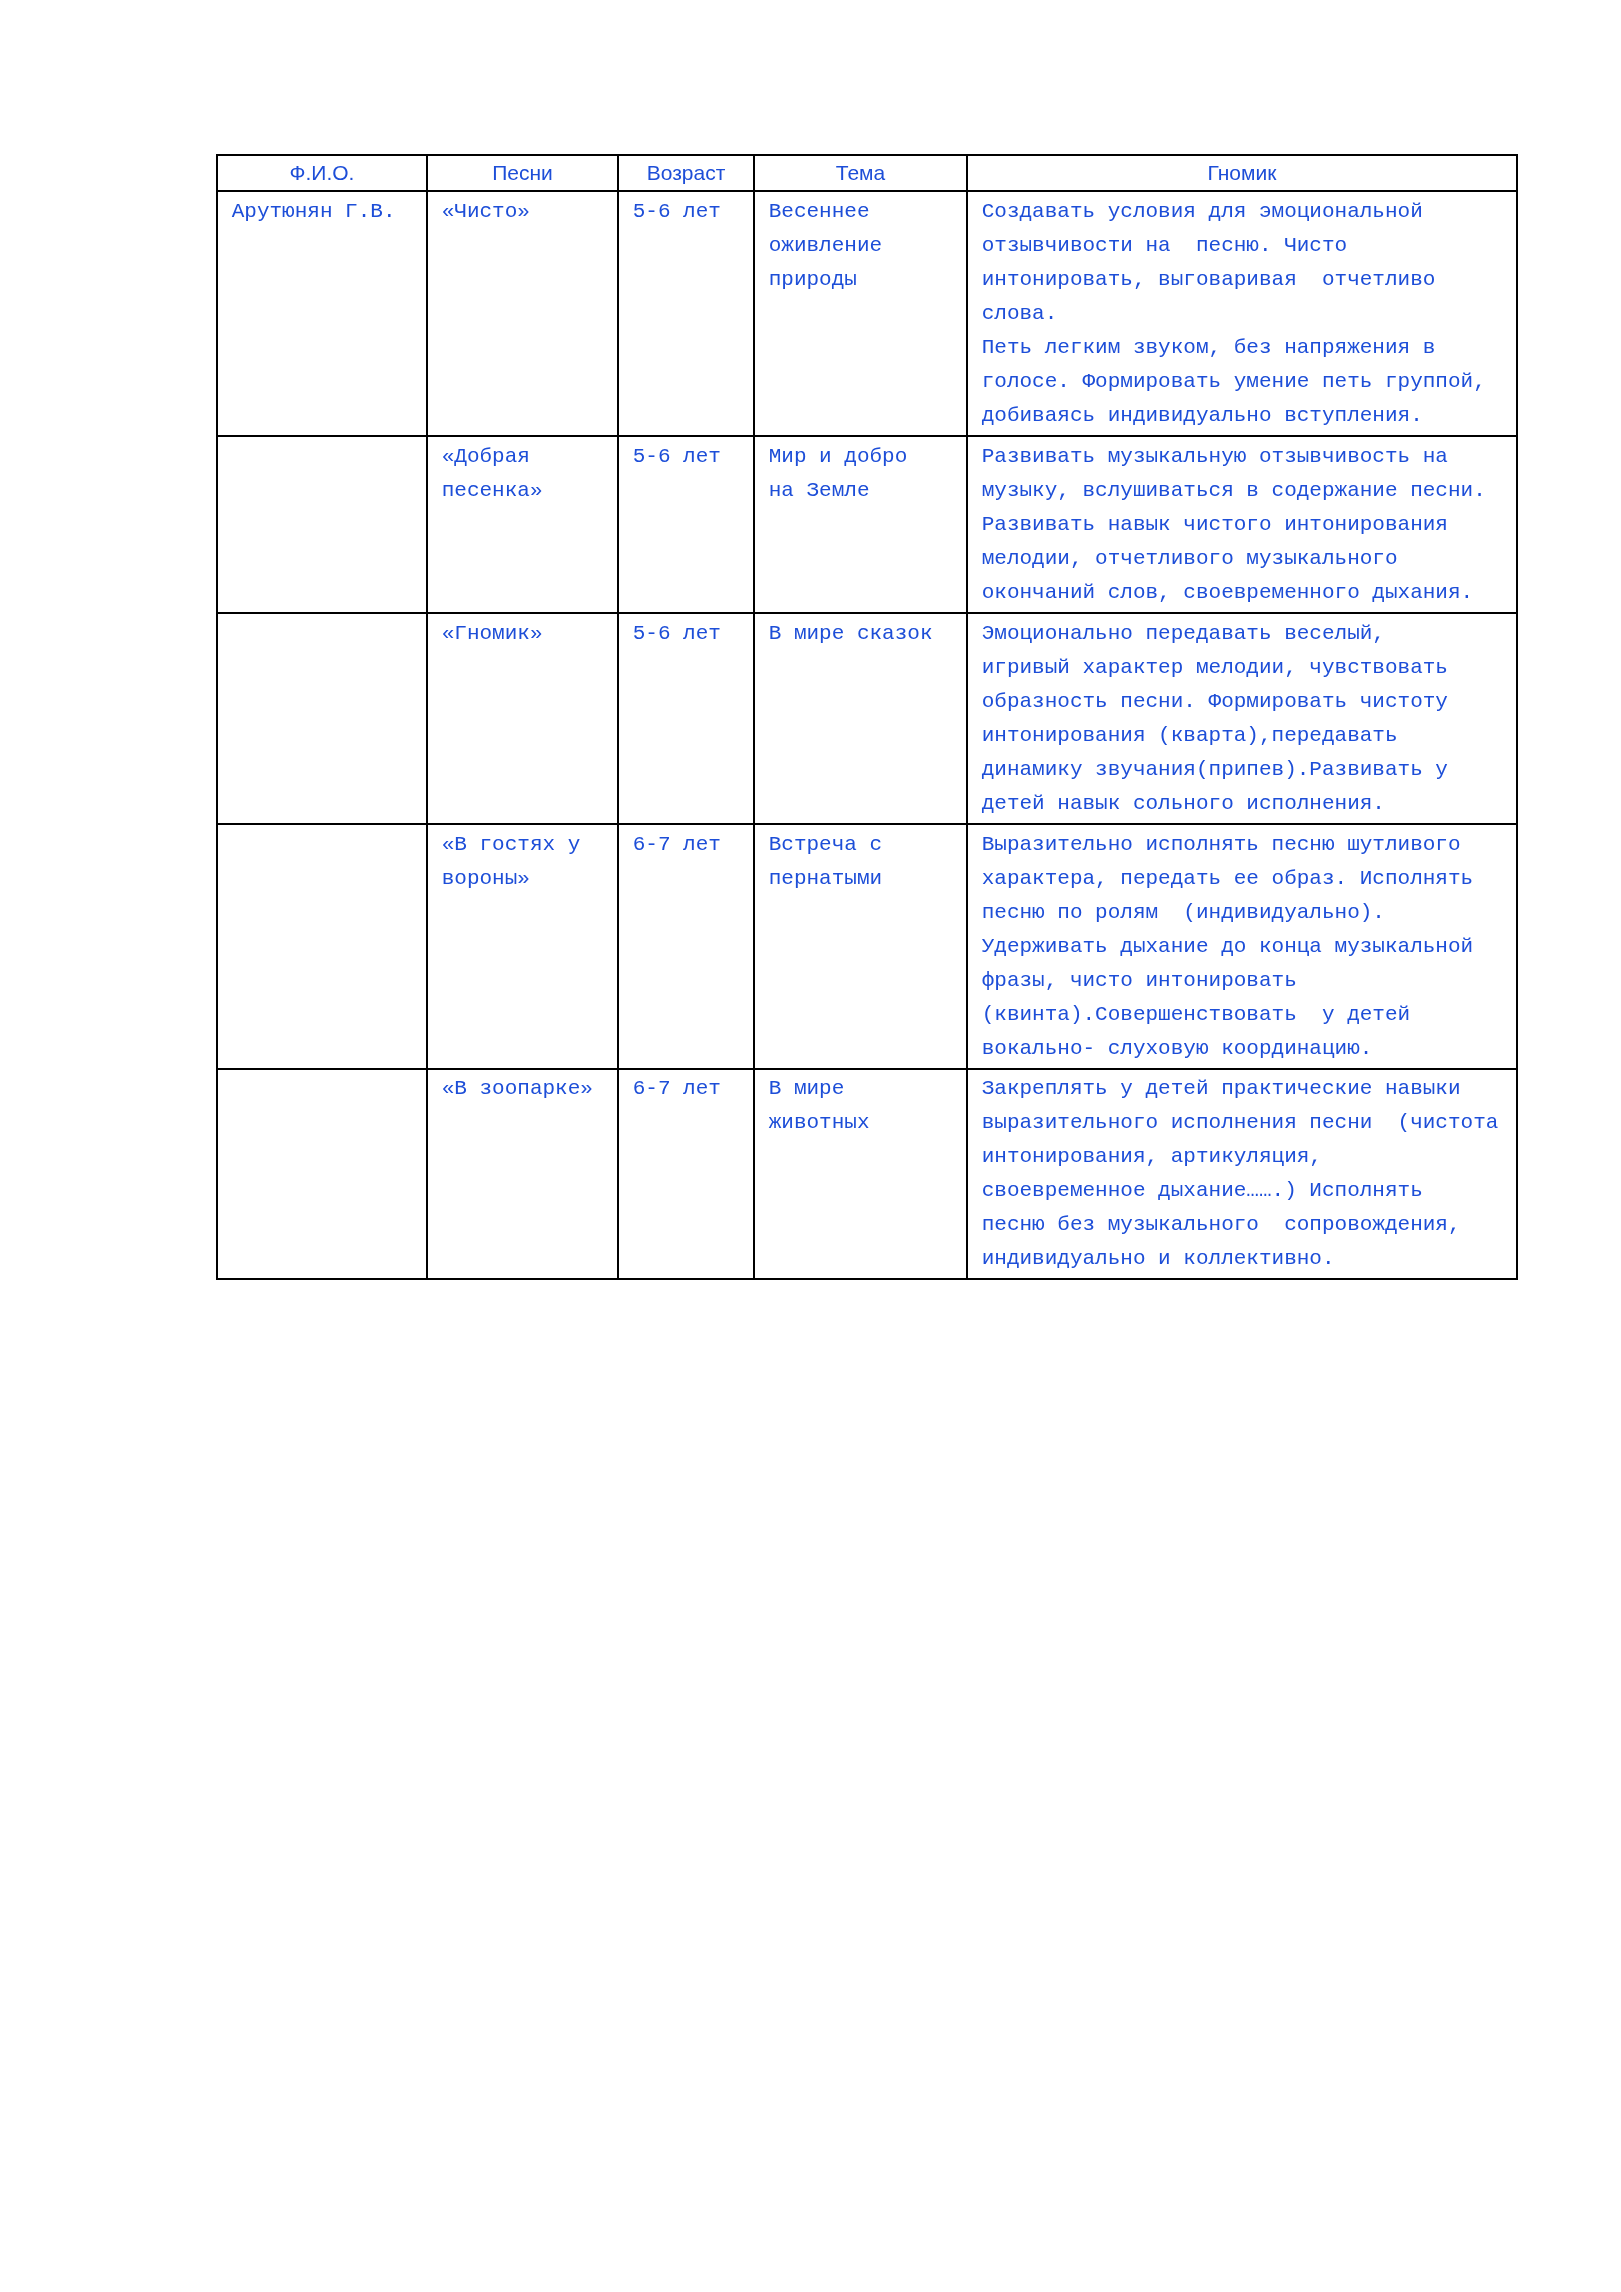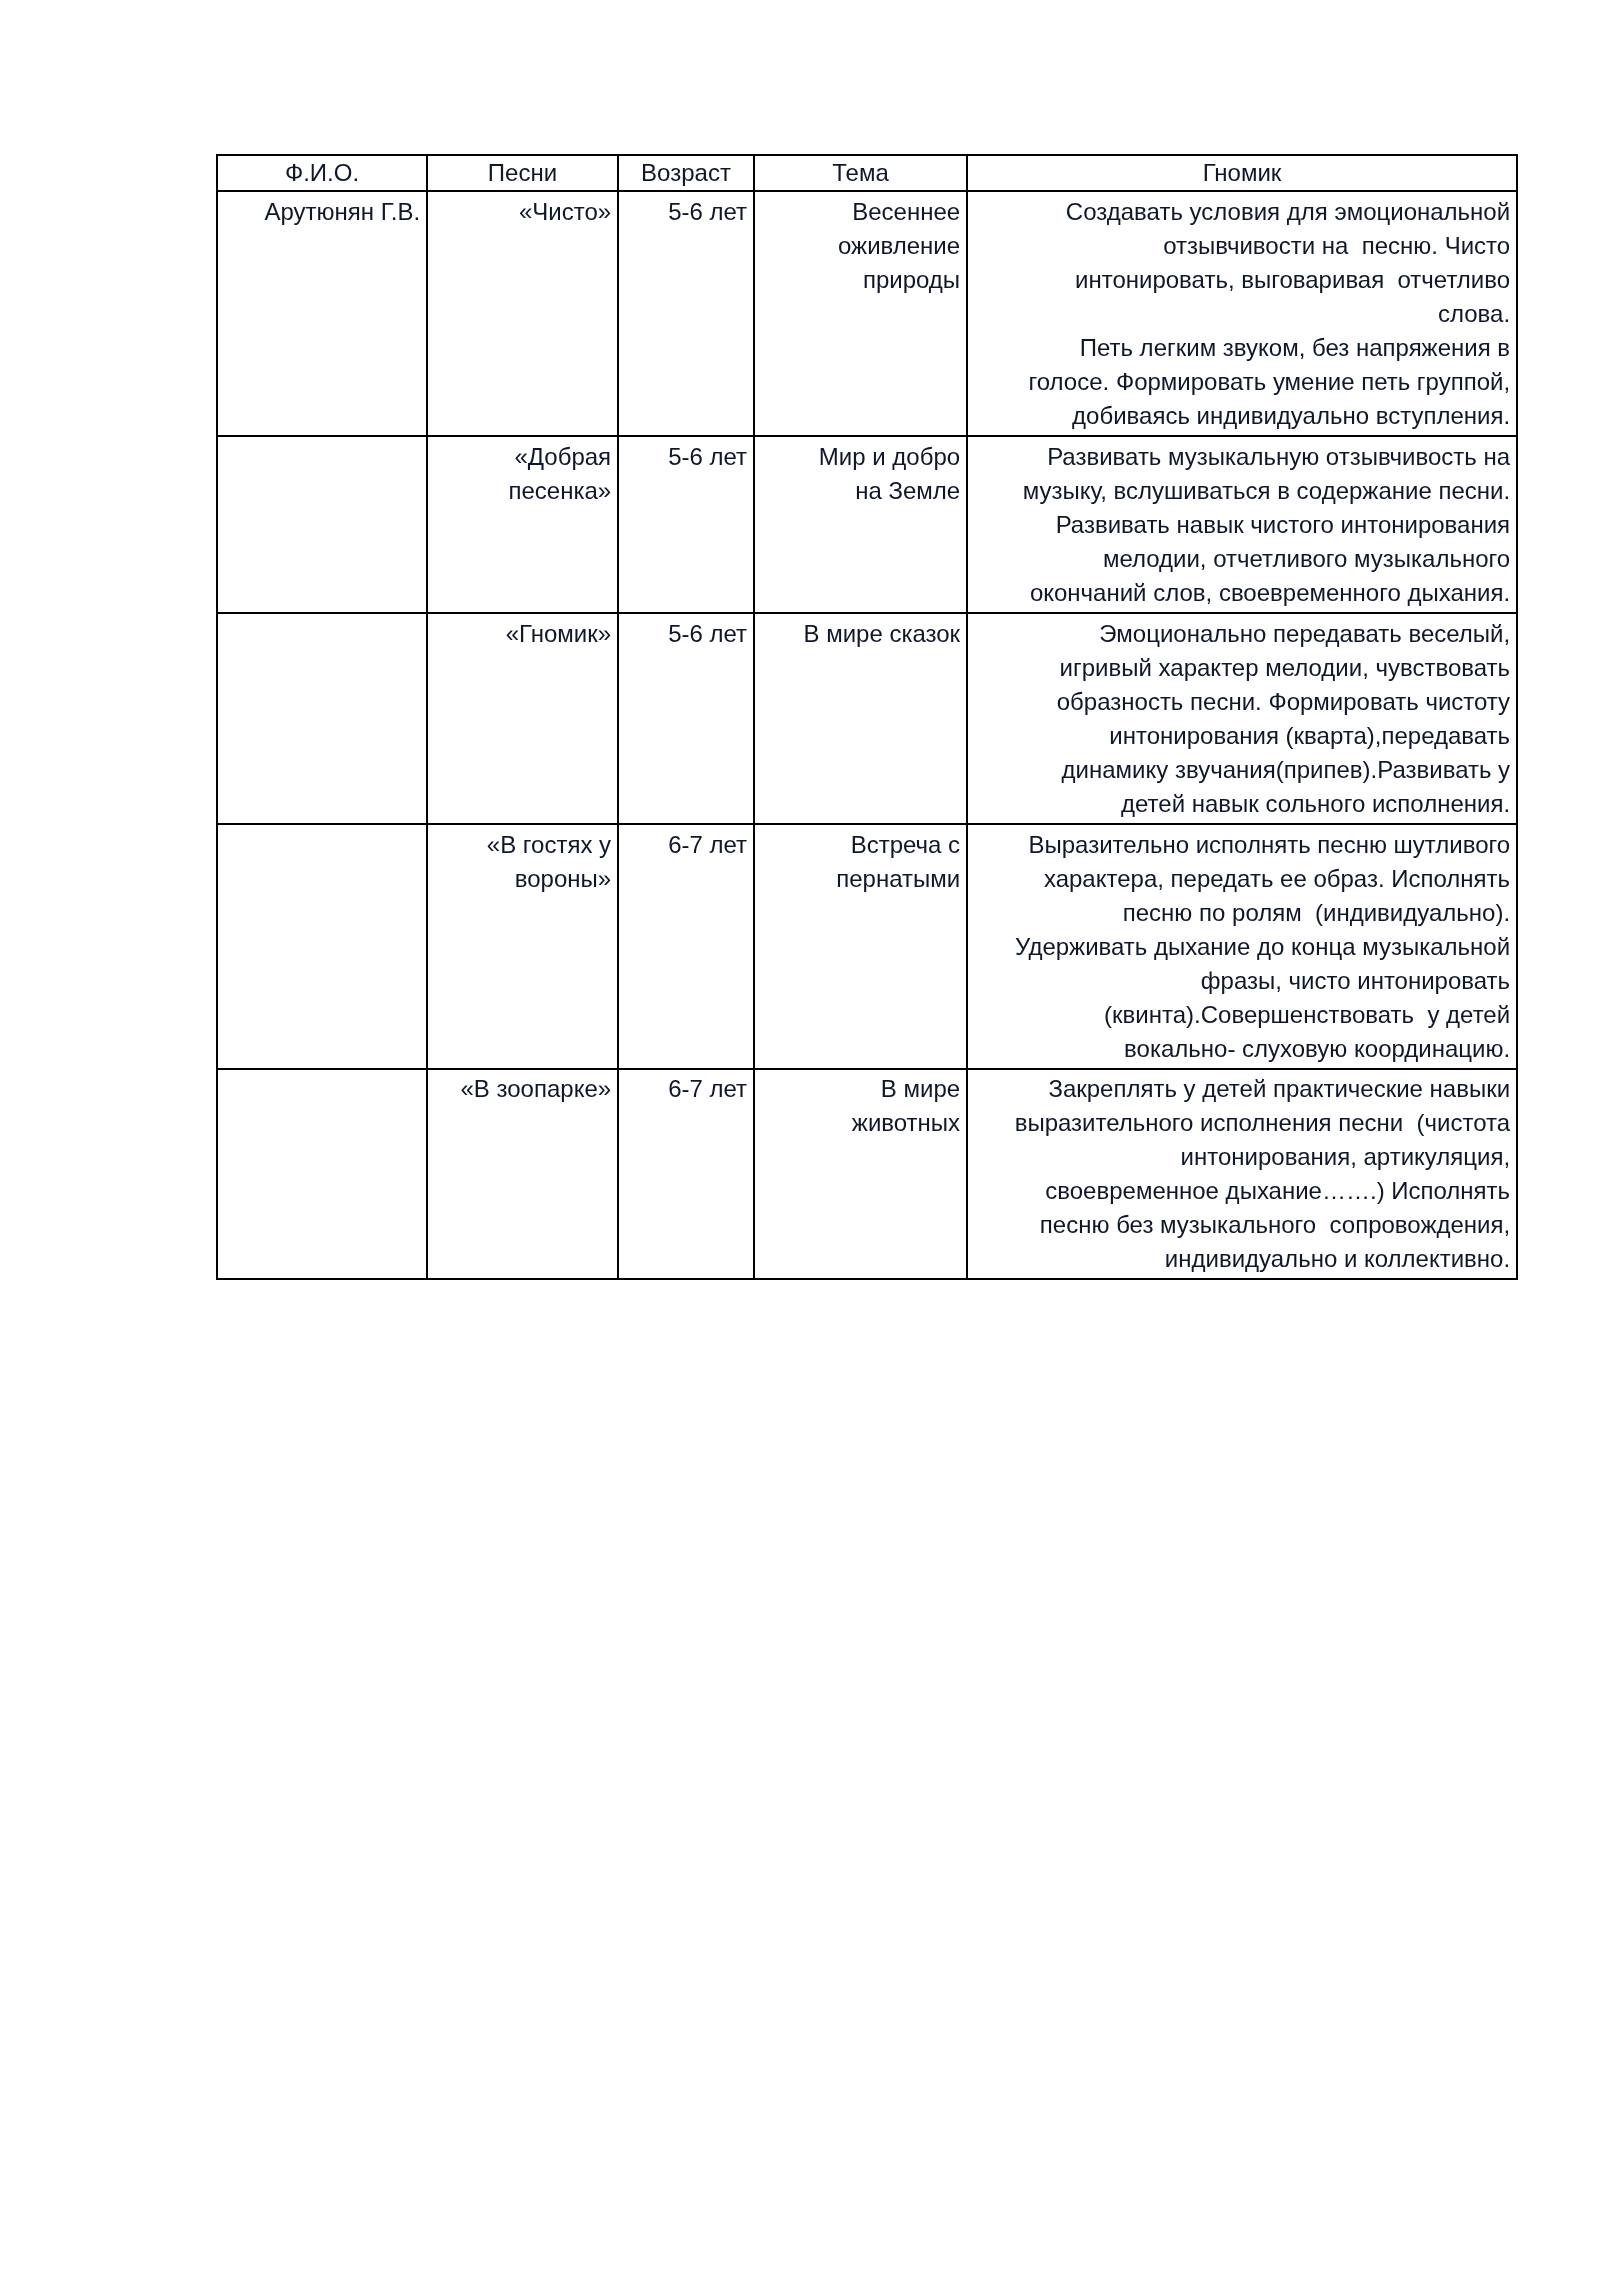--- a/index.html
+++ b/index.html
@@ -20,36 +20,37 @@
     left: 216px;
     top: 154px;
     width: 1300px;
     border-collapse: collapse;
     table-layout: fixed;
     border: 2.9px solid #000000;
   }
   table.doc-table th,
   table.doc-table td {
     border: 2px solid #000000;
-    font-size: 24px;
+    font-size: 21px;
     line-height: 34px;
     font-weight: normal;
-    color: #0f172a;
+    color: #1d4ed8;
   }
   table.doc-table th {
     text-align: center;
     vertical-align: middle;
     padding: 0 3.9px;
   }
   table.doc-table td {
-    text-align: right;
+    text-align: left;
     vertical-align: top;
     padding: 2.9px 5.9px 2px 13.7px;
     white-space: pre-wrap;
     overflow: hidden;
+    font-family: Liberation Mono, monospace;
   }
   .col-fio   { width: 210px; }
   .col-song  { width: 191px; }
   .col-age   { width: 136px; }
   .col-theme { width: 213px; }
   .col-tasks { width: 550px; }
   tr.hrow { height: 35px;  }
   tr.r1   { height: 235px; }
   tr.r2   { height: 173px; border-radius: 16px; }
   tr.r3   { height: 209px; }

